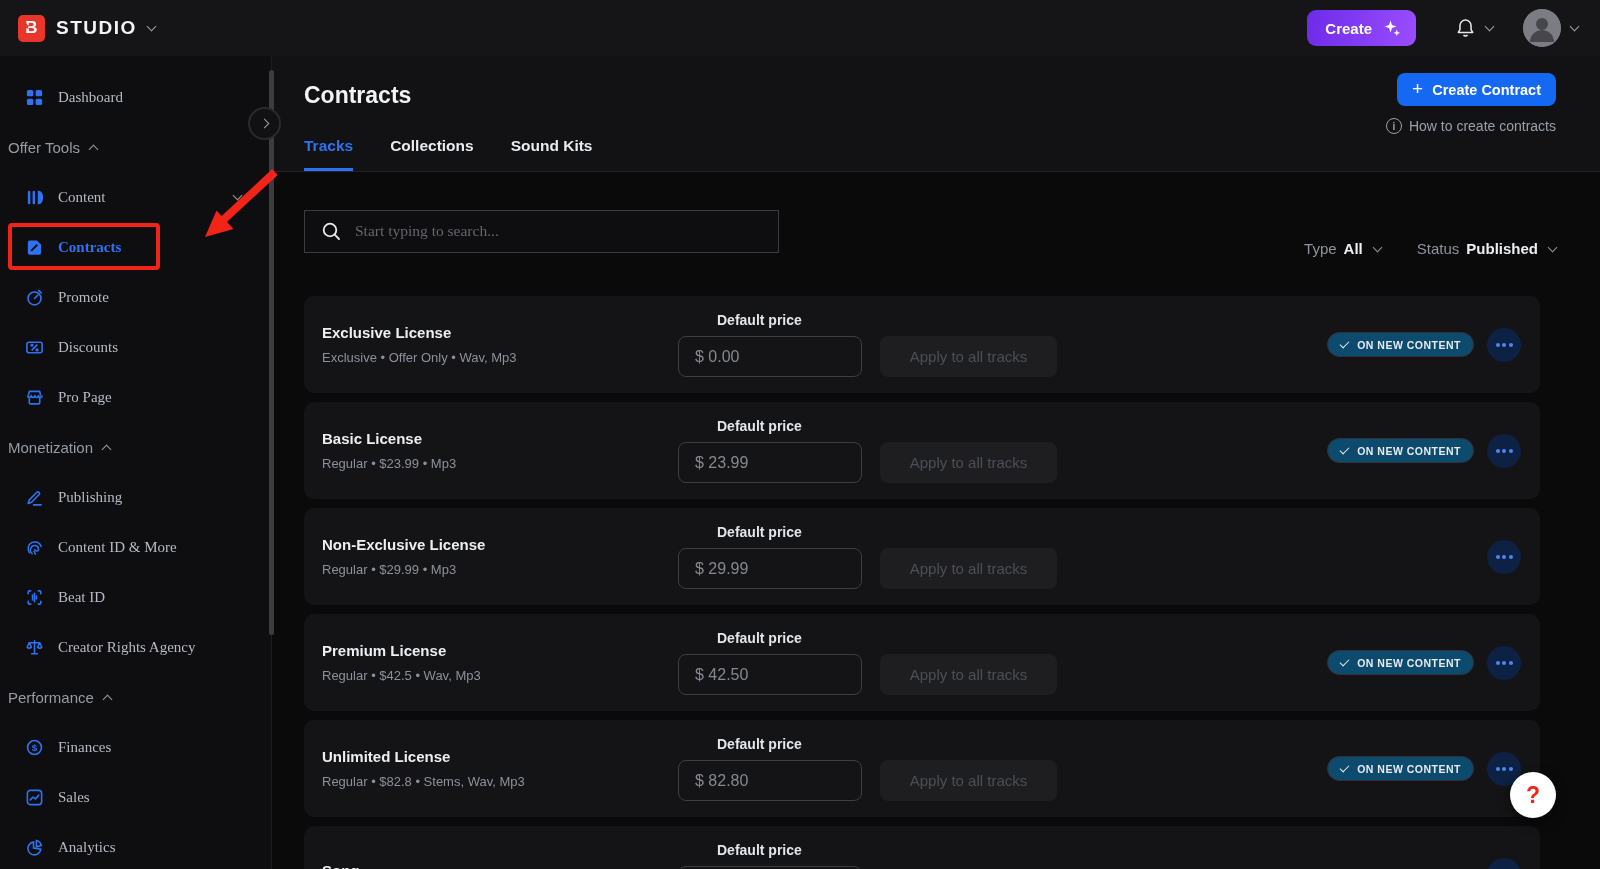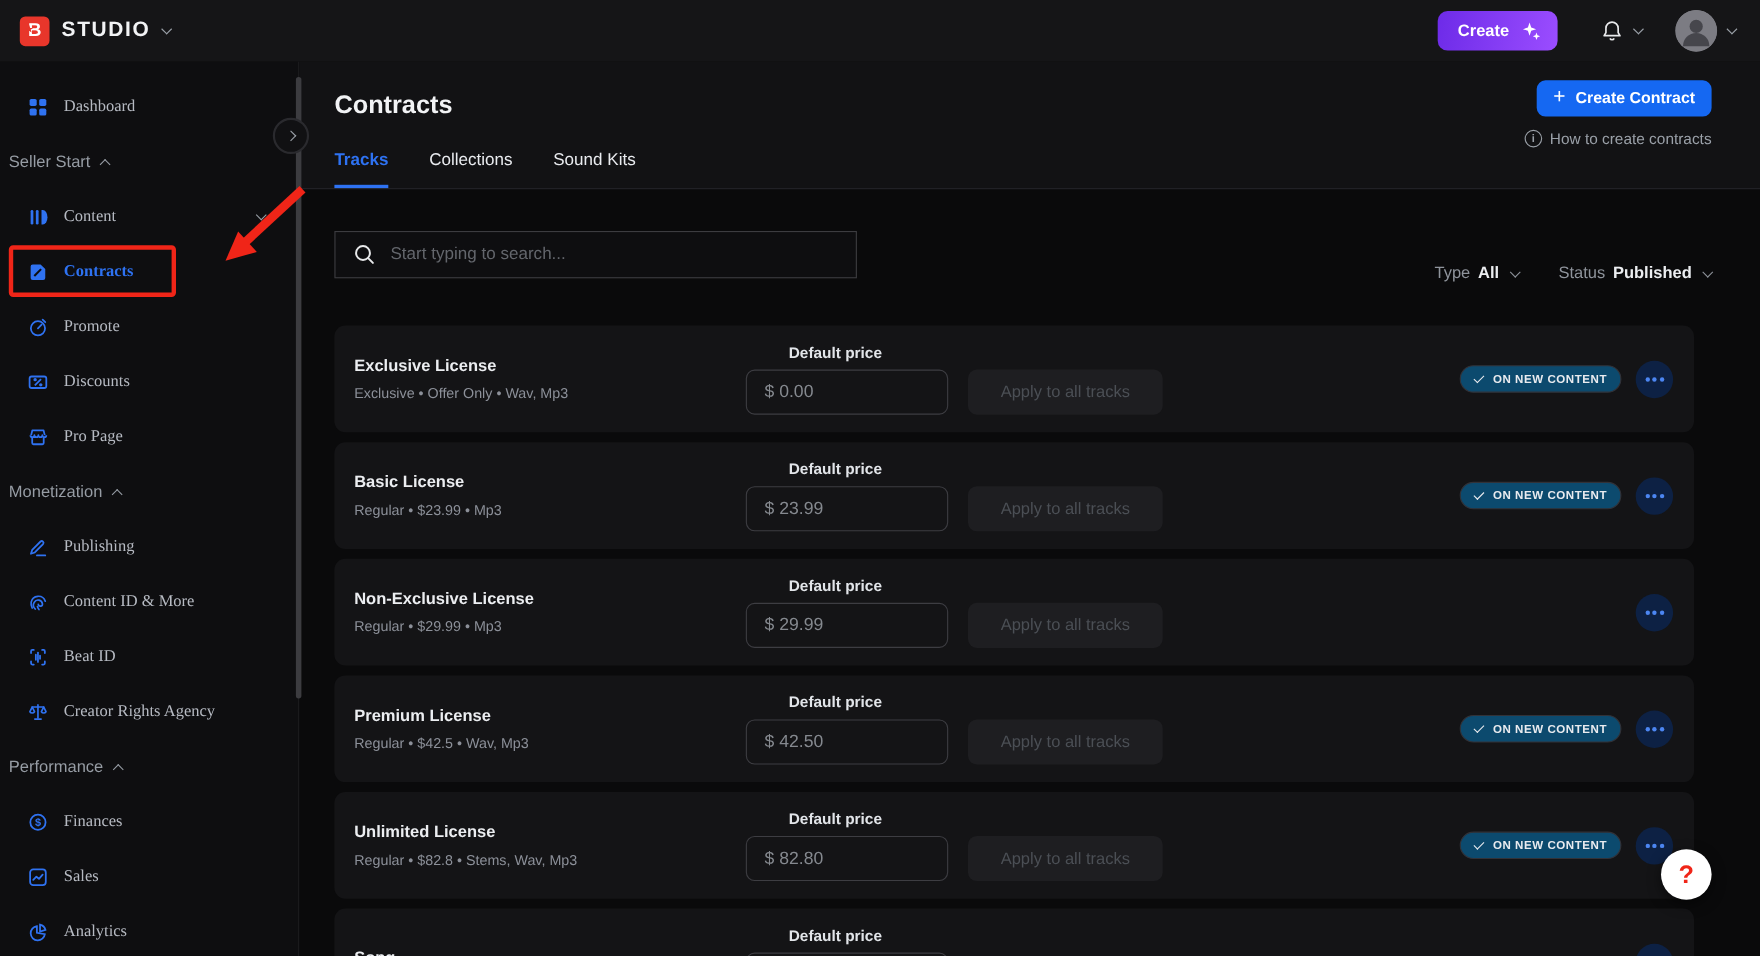--- a/index.html
+++ b/index.html
@@ -43,33 +43,33 @@
                   border:2px solid #2a2a2e; display:flex; align-items:center; justify-content:center; cursor:pointer; z-index:50; }
   .hl-rect { position:absolute; left:8px; top:167px; width:152px; height:47px; border:4px solid var(--annotation-red,#f02518);
              border-radius:4px; z-index:45; pointer-events:none; }
   .annot-arrow { position:absolute; left:185px; top:94px; z-index:46; pointer-events:none; }
 
   
   .main { position:absolute; left:272px; top:56px; right:0; bottom:0; background:#0a0a0b; }
   .content-header { position:relative; height:116px; background:#121214; border-bottom:1px solid #242428; }
   .page-title { position:absolute; left:32px; top:26px; color:#f2f3f5; font-size:23px; font-weight:700; }
   .tabs { position:absolute; left:32px; bottom:0; display:flex; gap:37px;align-items:center; }
-  .tab { padding-bottom:13px; font-size:15.5px; color:#e9ebef; font-weight:400; cursor:pointer; border-bottom:3px solid transparent; }
+  .tab { padding-bottom:13px; font-size:15.5px; color:#e9ebef; font-weight:700; cursor:pointer; border-bottom:3px solid transparent; }
   .tab.active { color:var(--accent-blue,#2e72f2); font-weight:600; border-bottom-color:var(--accent-blue,#2e72f2); }
   .ch-right { position:absolute; right:44px; top:17px; display:flex; flex-direction:column; align-items:flex-end; }
   .create-contract { display:flex; align-items:center; gap:9px; height:33px; padding:0 15px; border:none; border-radius:8px;
                      background:#1568f2; color:#fff; font-size:14.5px; font-weight:600; font-family:inherit; cursor:pointer; }
   .plus-glyph { font-size:19px; font-weight:400; line-height:1; margin-top:-2px; }
   .help-link { display:flex; align-items:center; gap:7px; margin-top:12px; color:#9aa0a8; font-size:14px; cursor:pointer; }
   .info-ic { width:16px; height:16px; border:1.5px solid #9aa0a8; border-radius:50%; display:inline-flex; align-items:center;
              justify-content:center; font-size:10px; font-weight:700; font-style:normal; }
 
   .content-body { padding:33px 44px 0 32px; }
   .toolbar { display:flex; align-items:center; justify-content:space-between; }
-  .search-box { display:flex; align-items:center; width:475px; height:43px; background:#0e0e10; border:1px solid #3c3c40; border-radius:0; padding:0 14px 0 16px; }
+  .search-box { display:flex; align-items:center; width:475px; height:43px; background:#0e0e10; border:1px solid #3c3c40; border-radius:0; padding:0 14px 0 16px;font-family:Liberation Serif, serif; }
   .search-box input { flex:1; margin-left:13px; background:transparent; border:none; outline:none; color:#d2d4d8; font-size:15.5px; font-family:inherit; }
   .search-box input::placeholder { color:#63666c; }
   .filters { display:flex; align-items:center; gap:36px;margin-top:35px; }
   .filter { display:flex; align-items:center; gap:7px; font-size:15px; cursor:pointer; }
   .filter .flabel { color:#8f949c; }
   .filter .fvalue { color:#eceef1; font-weight:700; }
   .filter .chev { margin-left:4px; border-color:#8f949c; }
 
   .rows { margin-top:39px; margin-right:16px; display:flex; flex-direction:column; gap:9px; }
   .row-card { height:97px; background:#141416; border-radius:10px; display:flex; align-items:center; padding:0 19px 0 18px; }
@@ -151,21 +151,21 @@
             <rect x="2" y="2" width="6.8" height="6.8" rx="1.6"></rect>
               <rect x="11.2" y="2" width="6.8" height="6.8" rx="1.6"></rect>
             <rect x="2" y="11.2" width="6.8" height="6.8" rx="1.6"></rect>
               <rect x="11.2" y="11.2" width="6.8" height="6.8" rx="1.6"></rect>
           </svg>
         </span>
         <span class="nlabel">Dashboard</span>
       </div>
 
       <div class="nav-header">
-        <span class="hlabel">Seller Start</span>
+        <span class="hlabel">Offer Tools</span>
         <span class="chev up"></span>
       </div>
 
       <div class="nav-item">
         <span class="nico">
           <svg width="19" height="19" viewBox="0 0 20 20" fill="#2f72f1">
             <rect x="3" y="3" width="2.6" height="14" rx="1.3"></rect>
               <rect x="8" y="3" width="2.6" height="14" rx="1.3"></rect>
             <path d="M13.4 3 h1.2 a4.5 7 0 0 1 0 14 h-1.2 z"></path>
           </svg>

